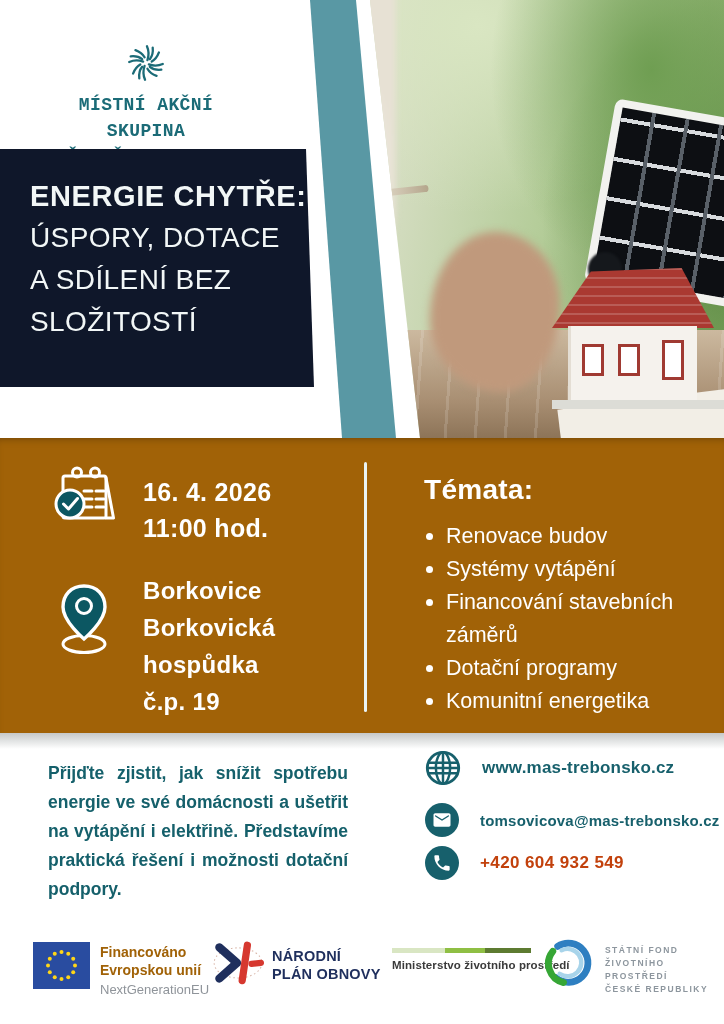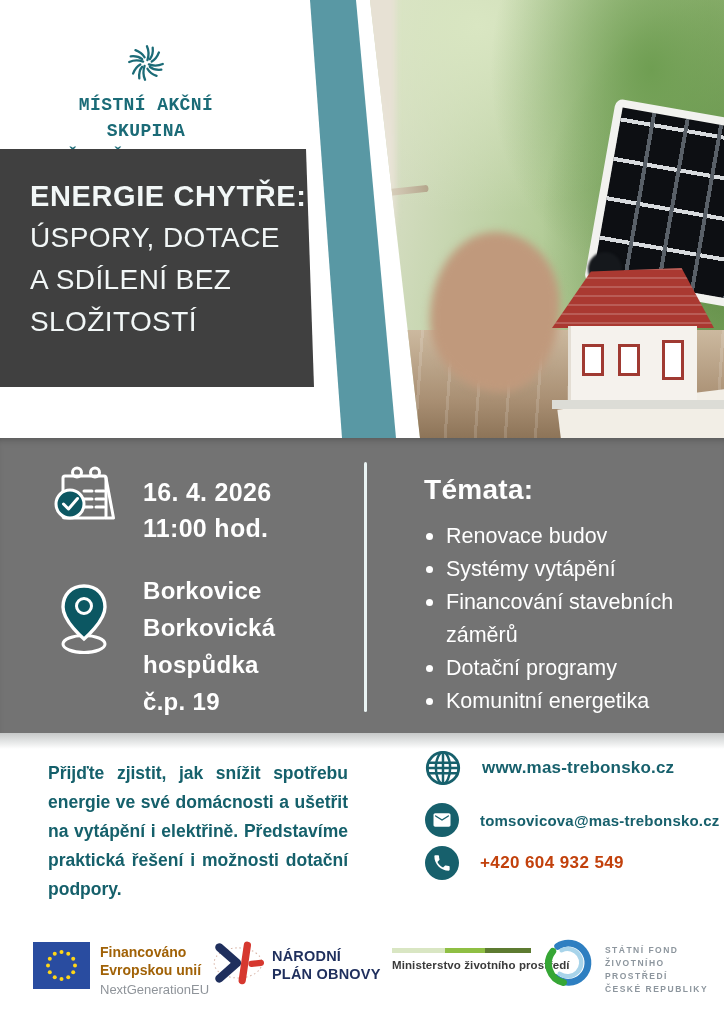--- a/index.html
+++ b/index.html
@@ -46,28 +46,28 @@
             clip-path:polygon(0 100%,24% 6%,80% 0,100% 100%);
             background-image:repeating-linear-gradient(180deg,rgba(255,255,255,.18) 0 2px,rgba(0,0,0,0) 2px 9px);}
   .ph-house-body{position:absolute;left:568px;top:326px;width:126px;height:76px;background:#f5f2ed;
             border-left:3px solid #e4ded4;}
   .ph-window{position:absolute;width:16px;height:26px;background:#fff;border:3px solid #a03a32;}
   .ph-w1{left:582px;top:344px;} .ph-w2{left:618px;top:344px;} .ph-w3{left:662px;top:340px;height:34px;}
   .ph-house-base{position:absolute;left:552px;top:400px;width:176px;height:9px;background:#dcdcd6;}
 
   .band{position:absolute;inset:0;clip-path:polygon(310px 0,356px 0,396px 438px,342px 438px);
         background:#5998a4;}
-  .titlebox{position:absolute;left:0;top:149px;width:330px;height:238px;background:#404040;
+  .titlebox{position:absolute;left:0;top:149px;width:330px;height:238px;background:#0f172a;
         clip-path:polygon(0 0,306px 0,314px 238px,0 238px);}
   .titlebox h1{margin:0;padding:26px 0 0 30px;color:#f2f7f7;font-weight:400;}
   .titlebox .t{display:block;font-size:28px;line-height:42px;letter-spacing:.4px;}
   .titlebox .t1{font-size:29px;font-weight:700;letter-spacing:.6px;}
 
   
-  .details{position:absolute;left:0;top:438px;width:724px;height:338px;background:#737373;color:#fff;
+  .details{position:absolute;left:0;top:438px;width:724px;height:338px;background:#a16207;color:#fff;
            box-shadow:inset 0 6px 8px -6px rgba(0,0,0,.35);}
   .cal-icon{position:absolute;left:48px;top:22px;}
   .when-text{position:absolute;left:143px;top:36px;font-size:25px;font-weight:700;line-height:36px;letter-spacing:.3px;}
   .pin-icon{position:absolute;left:52px;top:144px;}
   .where-text{position:absolute;left:143px;top:134px;font-size:24px;font-weight:700;line-height:37px;letter-spacing:.3px;}
   .vdivider{position:absolute;left:364px;top:24px;width:2.5px;height:250px;background:#eaf4f4;border-radius:2px;}
   .topics{position:absolute;left:424px;top:36px;width:284px;}
   .topics h2{margin:0 0 14px 0;font-size:28px;font-weight:700;letter-spacing:.3px;}
   .topics ul{list-style:none;margin:0;padding:0;}
   .topics li{display:flex;font-size:21.5px;line-height:33px;font-weight:400;}

